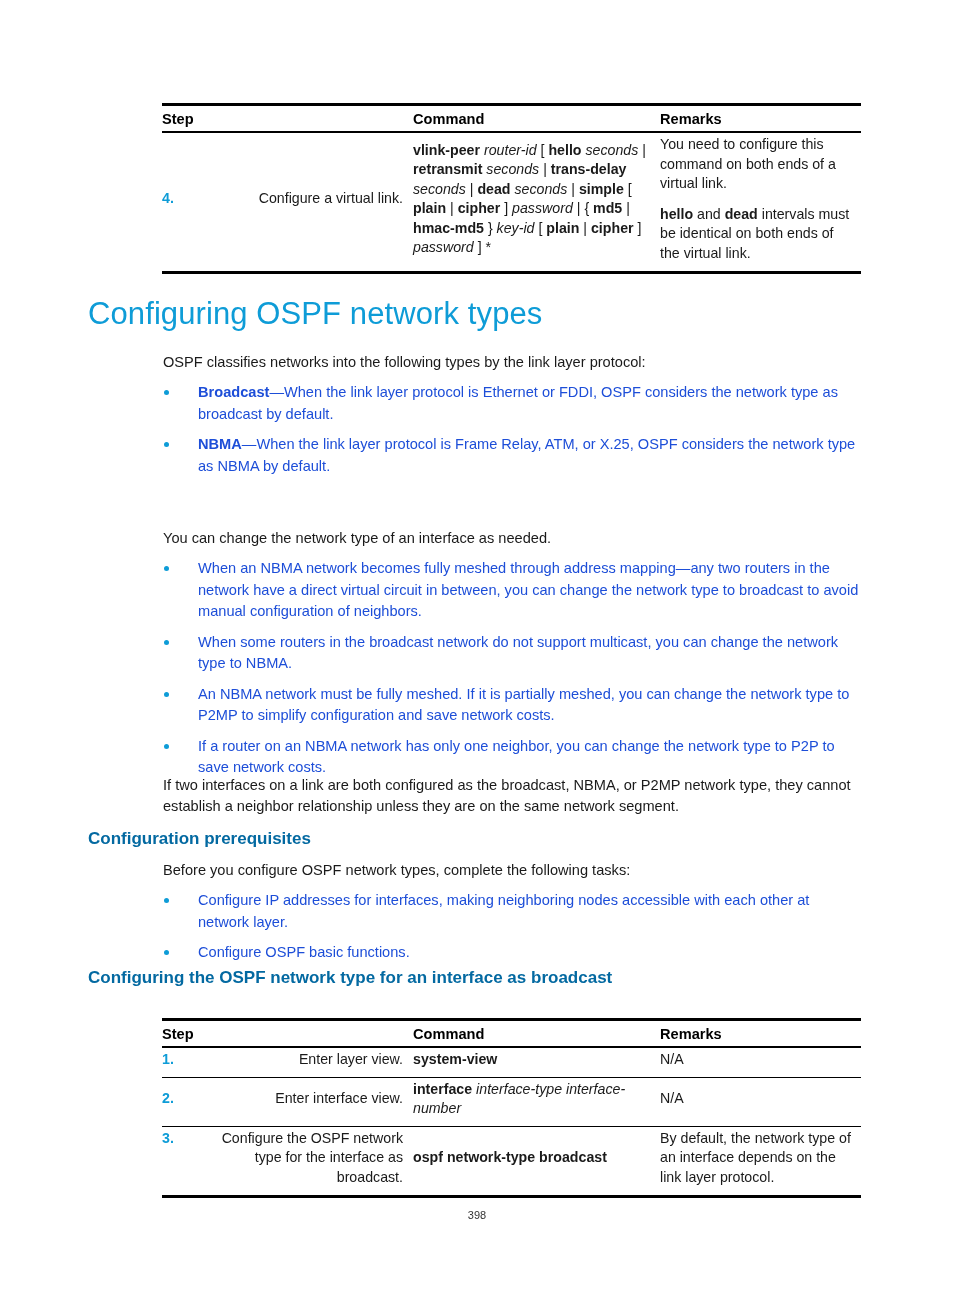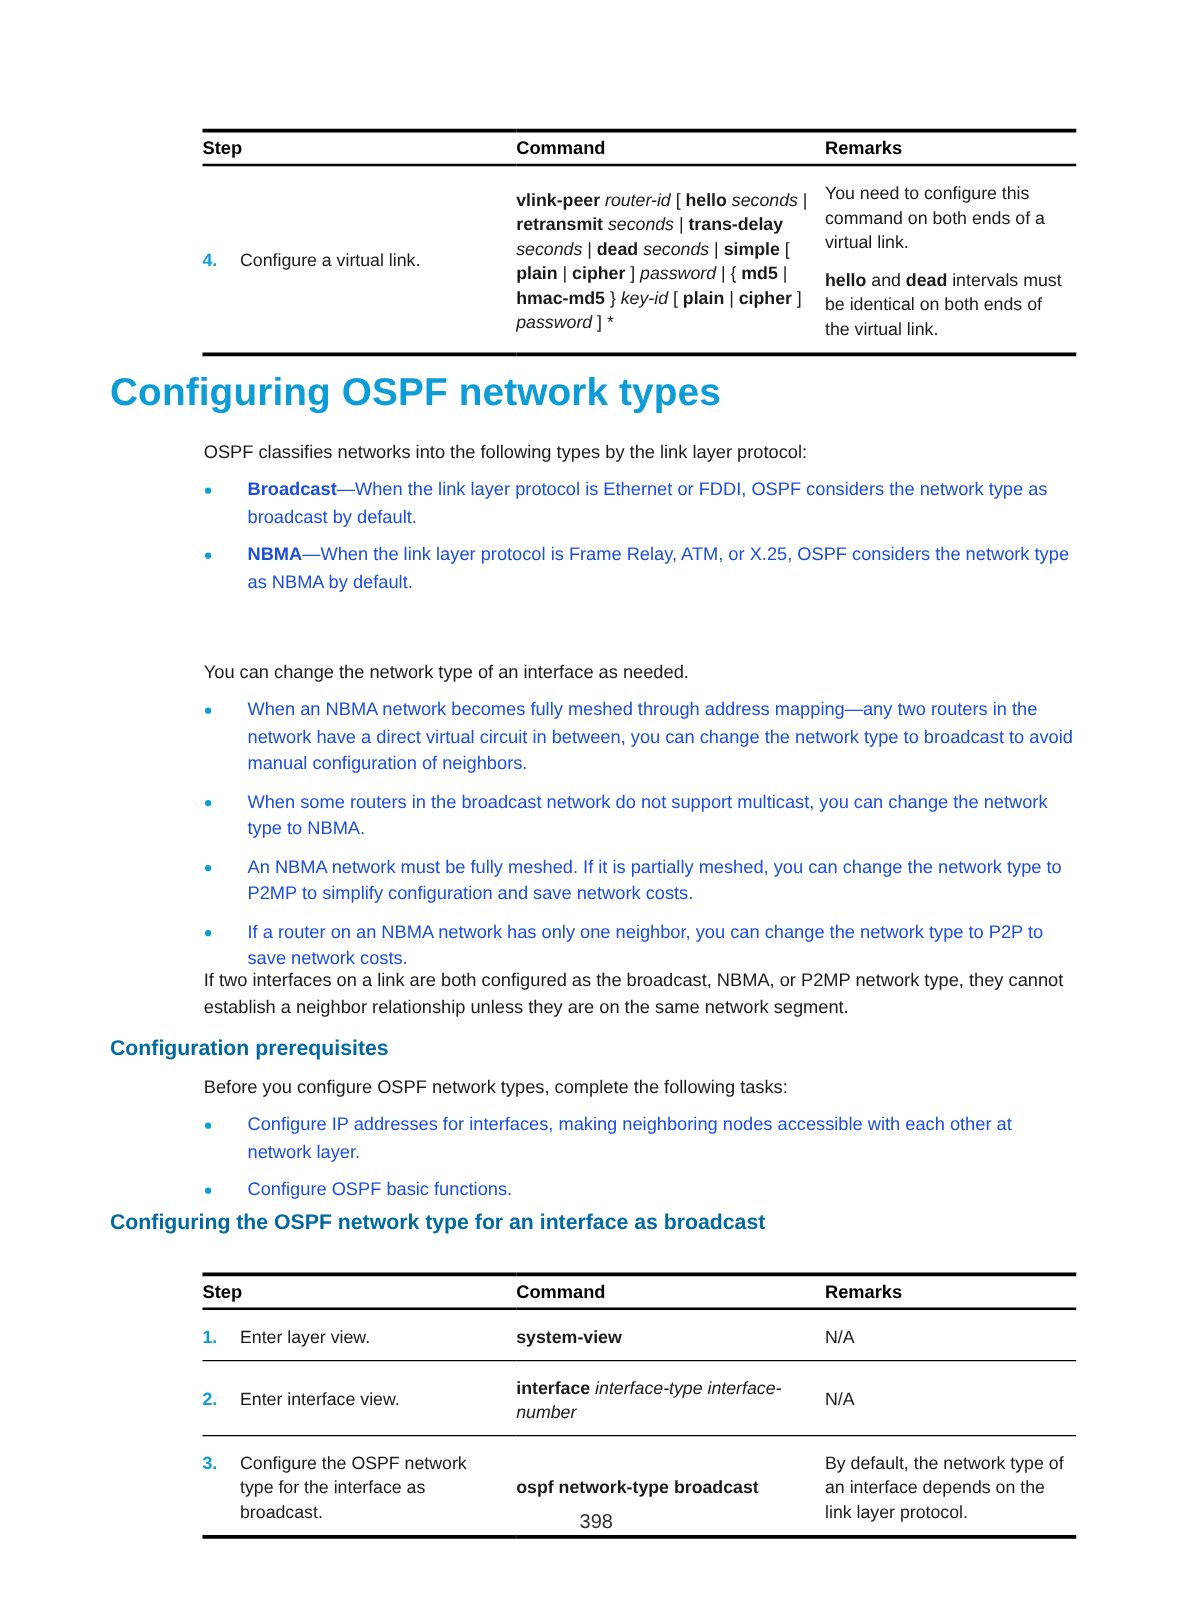--- a/index.html
+++ b/index.html
@@ -42,51 +42,52 @@
     color: #000;
     padding: 5px 6px 4px 0;
     border-bottom: 2.5px solid #000;
     vertical-align: bottom;
   }
   .cfg-table tbody td {
     vertical-align: middle;
     font-size: 14.2px;
     line-height: 1.38;
     color: #1a1a1a;
-    padding: 13px 10px 7px 0;
+    padding: 2px 10px 7px 0;
   }
   .cfg-table tbody tr + tr td {
     border-top: 1.6px solid #000;
   }
   .cfg-table .td-step {
     padding-left: 0;
   }
   .step-wrap {
     display: flex;
     align-items: flex-start;
   }
   .step-num {
     color: #0e9cd7;
     font-weight: bold;
     width: 30px;
     flex: 0 0 30px;
     font-size: 14.2px;
   }
   .step-text {
     flex: 1 1 auto;
+    text-align: right;
   }
   .cmd-cell { padding-right: 14px; }
   .remark-p { margin: 0; }
   .remark-p + .remark-p { margin-top: 11px; }
 
   
   .h1 {
     position: absolute;
     font-size: 31px;
-    font-weight: bold;
+    font-weight: normal;
     color: #0e9cd7;
     margin: 0;
     letter-spacing: 0.1px;
   }
   .h2 {
     position: absolute;
     font-size: 17px;
     font-weight: bold;
     color: #0369a1;
     margin: 0;
@@ -126,21 +127,21 @@
     height: 5px;
     border-radius: 50%;
     background: #0e9cd7;
   }
 
   .pagenum {
     position: absolute;
     left: 0;
     right: 0;
     text-align: center;
-    font-size: 16px;
+    font-size: 11px;
     color: #333;
   }
 </style>
 </head>
 <body>
 
 <div class="page">
 
   <table class="cfg-table" id="table-virtual-link" style="left:162px; top:103px; width:699px;">
     <colgroup>

